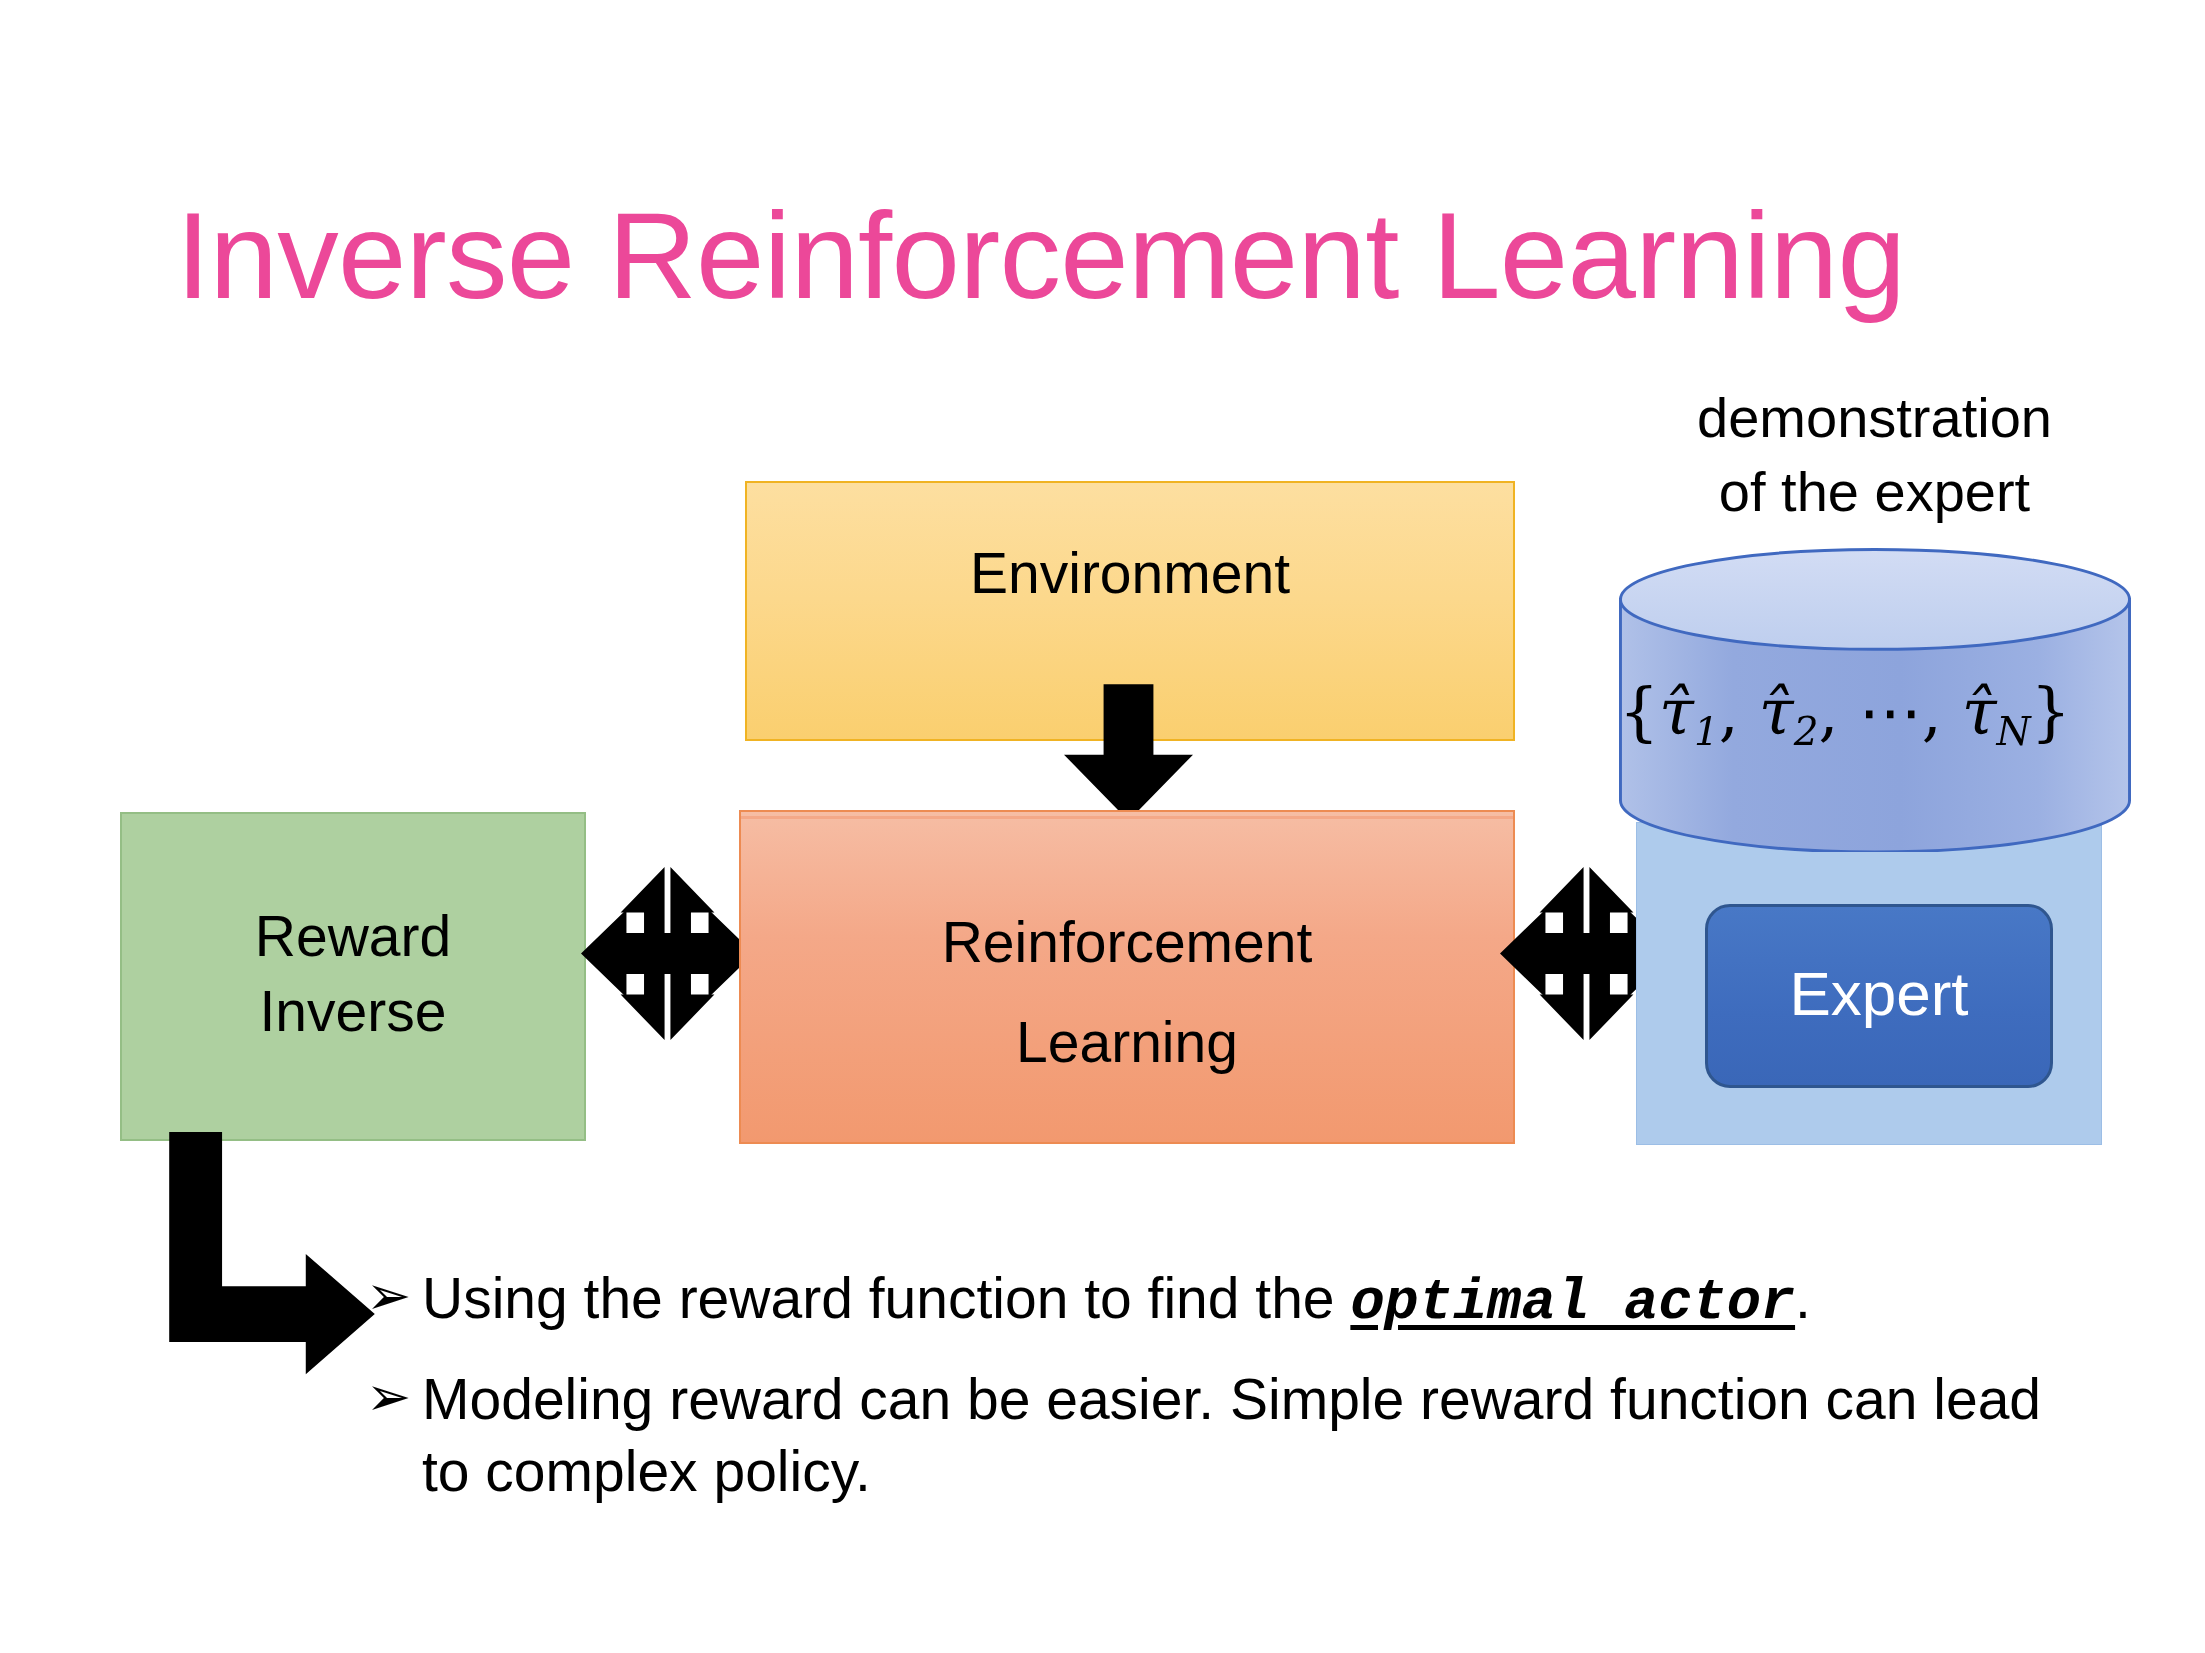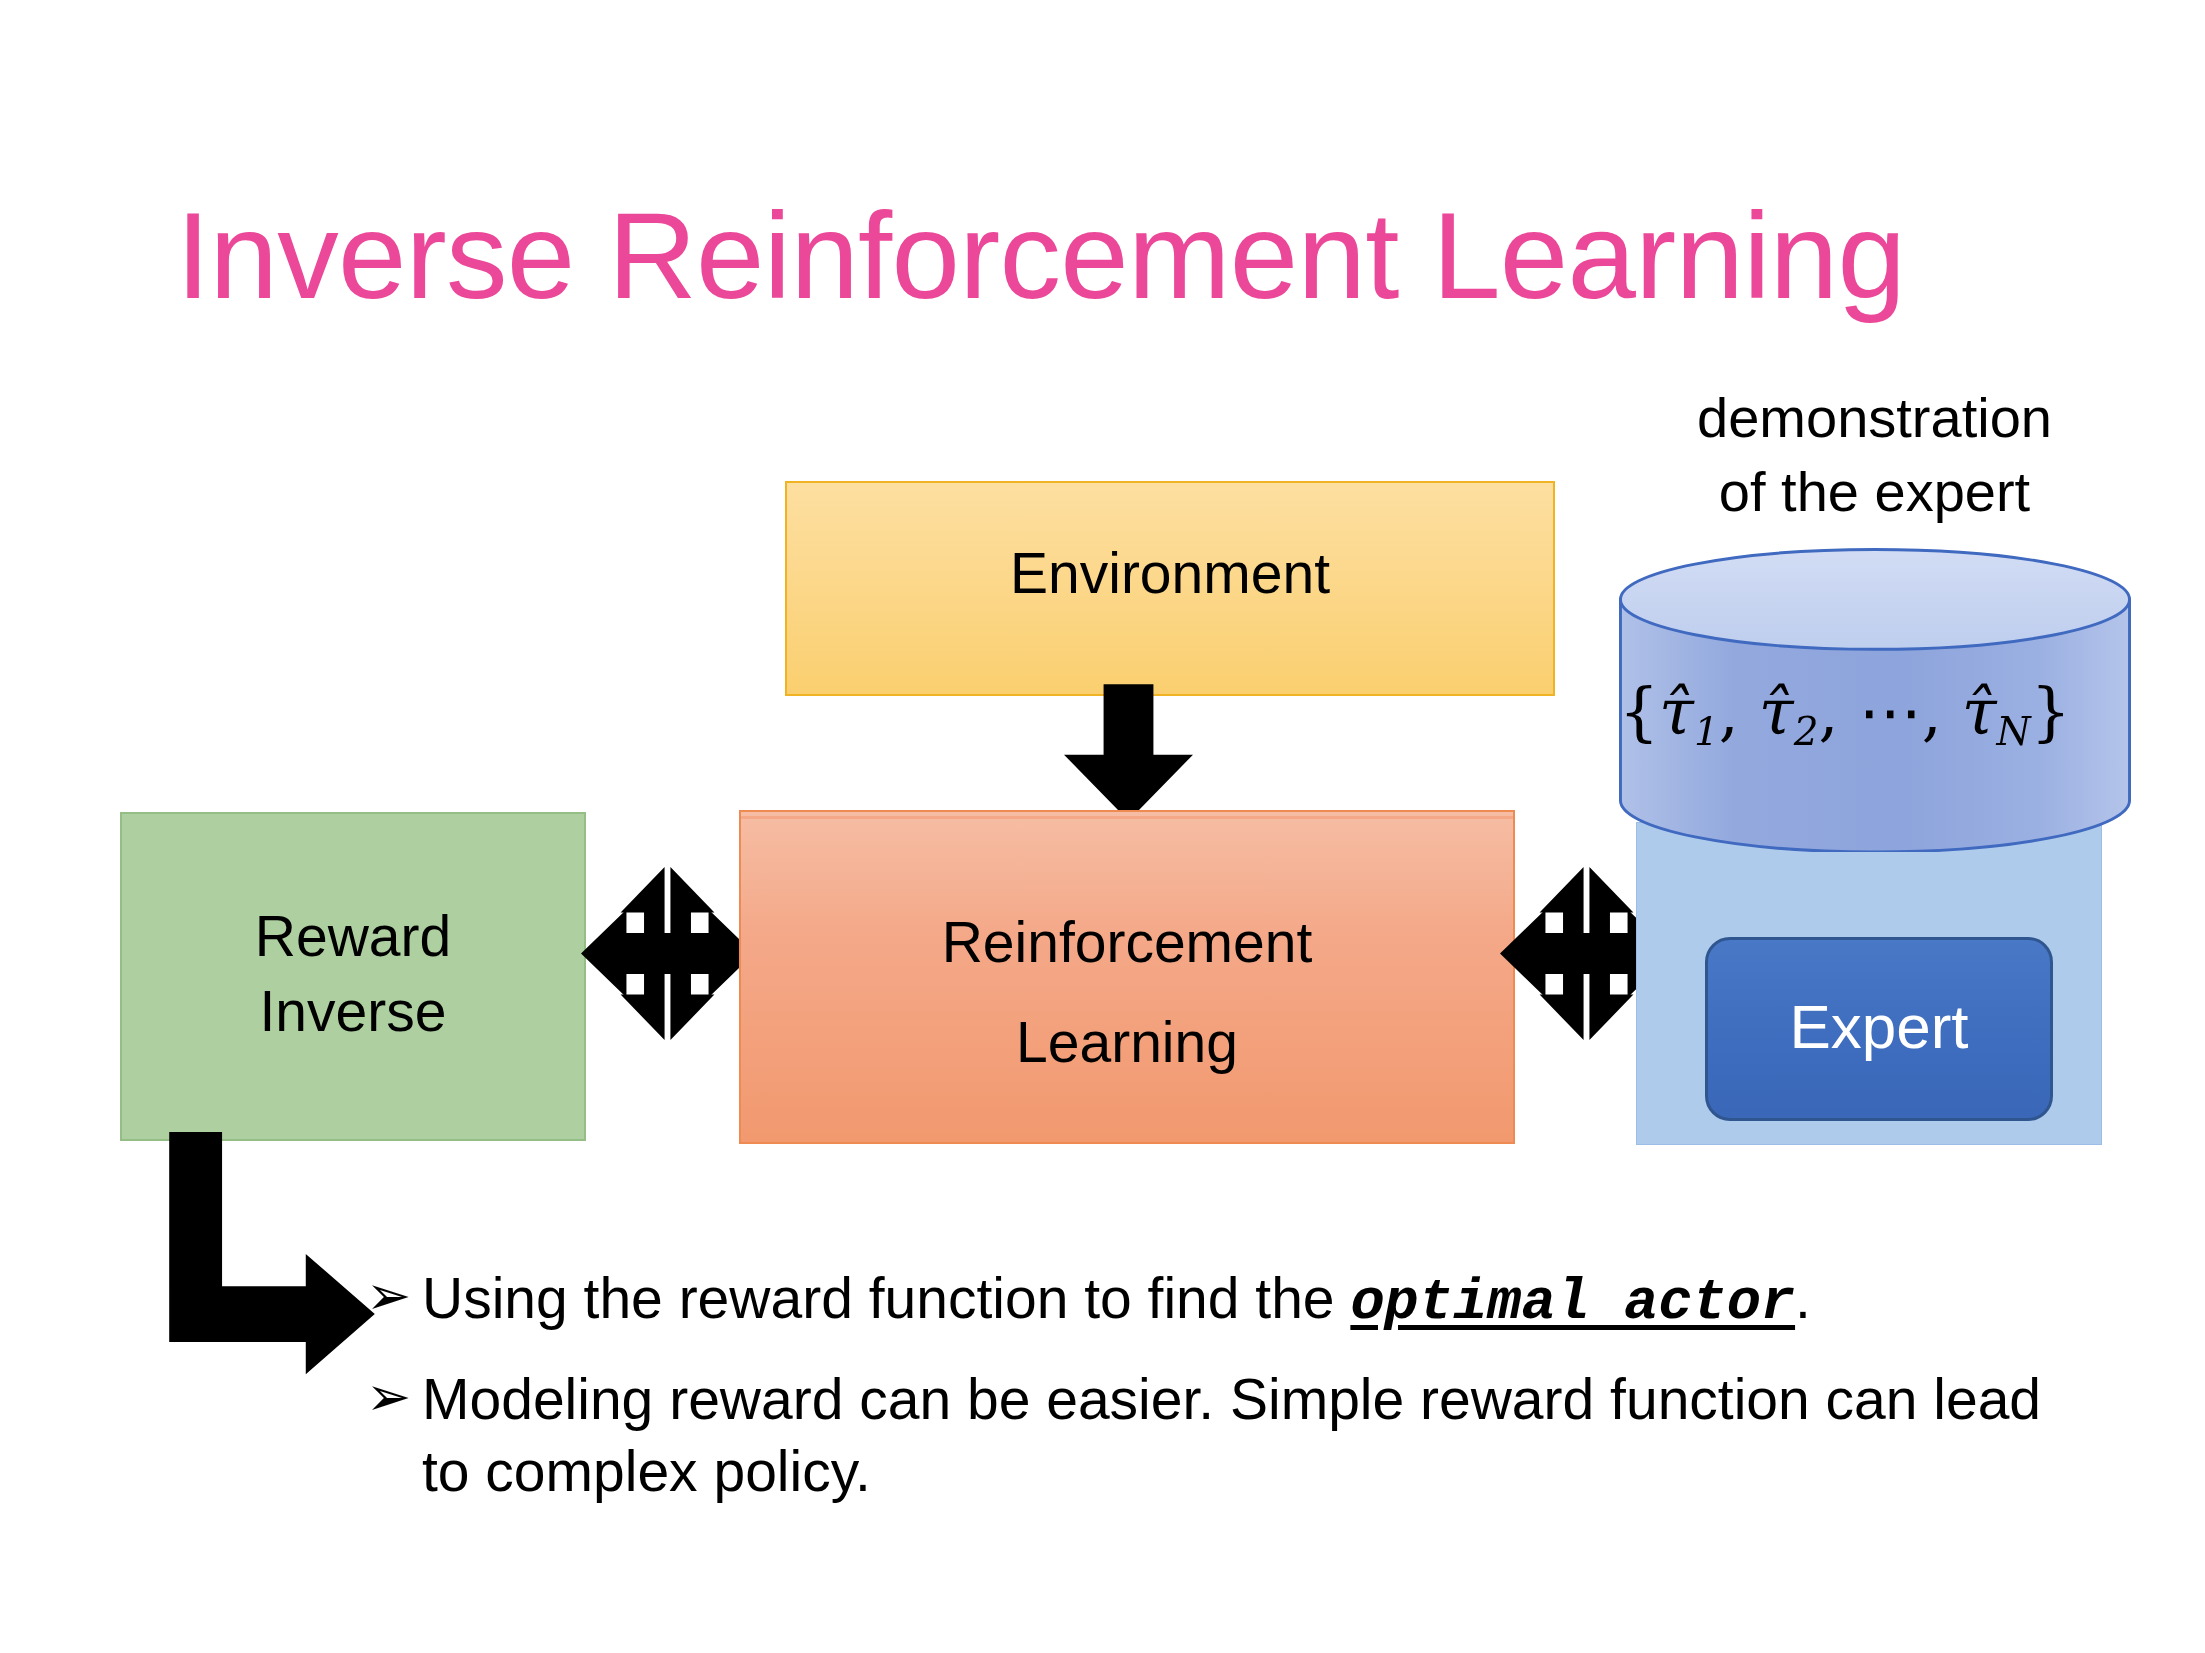--- a/index.html
+++ b/index.html
@@ -44,25 +44,24 @@
     line-height: 1.32;
     color: #000000;
   }
 
   
   #environment-box {
     position: absolute;
     left: 745px;
     top: 481px;
     width: 770px;
-    height: 215px;
+    height: 260px;
     background: linear-gradient(180deg, #FDDFA0 0%, #FCD88C 45%, #FACF6F 100%);
     border: 2.2px solid #F0B323;
     box-sizing: border-box;
-    margin-left: 40px;
   }
   #environment-box .box-label { top: 53px; }
 
   
   #rl-box {
     position: absolute;
     left: 739px;
     top: 810px;
     width: 776px;
     height: 334px;
@@ -101,21 +100,21 @@
     top: 822px;
     width: 466px;
     height: 323px;
     background: #AECBEC;
     border: 0.7px solid #9CBEE6;
     box-sizing: border-box;
   }
   #expert-box {
     position: absolute;
     left: 1705px;
-    top: 937px;
+    top: 904px;
     width: 348px;
     height: 184px;
     background: linear-gradient(180deg, #4878C6 0%, #3E6CBE 60%, #3A67B8 100%);
     border: 3.7px solid #2F568F;
     border-radius: 25px;
     box-sizing: border-box;
   }
   #expert-box .box-label {
     top: 46px;
     color: #ffffff;

